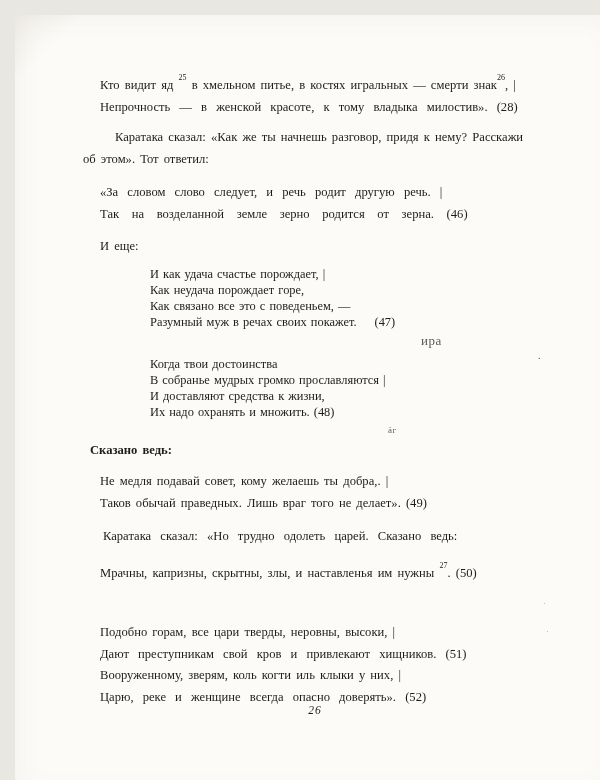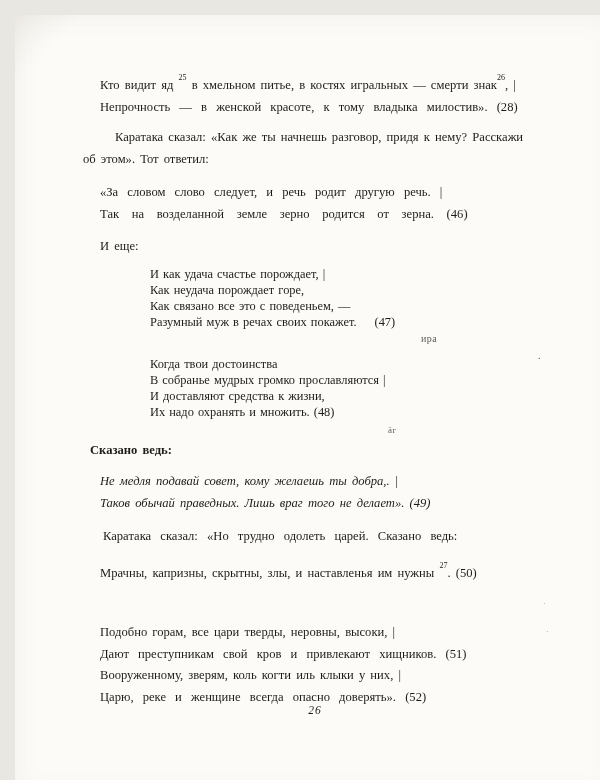--- a/index.html
+++ b/index.html
@@ -24,21 +24,21 @@
     font-size: 8px;
     position: relative;
     top: -4px;
     word-spacing: 0;
     letter-spacing: 0;
   }
   .vnum47 { display: inline-block; margin-left: 18px; }
   .artifact {
     position: absolute;
     color: #5d5b57;
-    font-size: 10px;
+    font-size: 13px;
     letter-spacing: 0.5px;
     white-space: nowrap;
   }
   .speck { color: #4a4a48; font-size: 10px; }
   .edge-speck { color: #9b9892; font-size: 8px; }
   .pnum {
     position: absolute;
     left: 288px;
     top: 689px;
     width: 24px;
@@ -87,21 +87,21 @@
     <div class="line"><span>И доставляют средства к жизни,</span></div>
     <div class="line"><span>Их надо охранять и множить. (48)</span></div>
   </div>
 
   <div class="artifact" style="left:334px; top:410px; font-size:9px;padding-left:39px;"><span>äг</span></div>
 
   <div class="blk main" style="left:75px; top:425px;font-weight:bold;">
     <div class="line"><span>Сказано ведь:</span></div>
   </div>
 
-  <div class="blk main" style="left:85px; top:456px;font-style:italic;">
+  <div class="blk main" style="left:85px; top:456px;">
     <div class="line"><span>Не медля подавай совет, кому желаешь ты добра,. |</span></div>
     <div class="line"><span>Таков обычай праведных. Лишь враг того не делает». (49)</span></div>
   </div>
 
   <div class="blk main wide" style="left:88px; top:511px;">
     <div class="line"><span>Каратака сказал: «Но трудно одолеть царей. Сказано ведь:</span></div>
   </div>
 
   <div class="blk main" style="left:85px; top:544px;">
     <div class="line"><span>Мрачны, капризны, скрытны, злы, и наставленья им нужны </span><sup class="fn">27</sup><span>. (50)</span></div>

